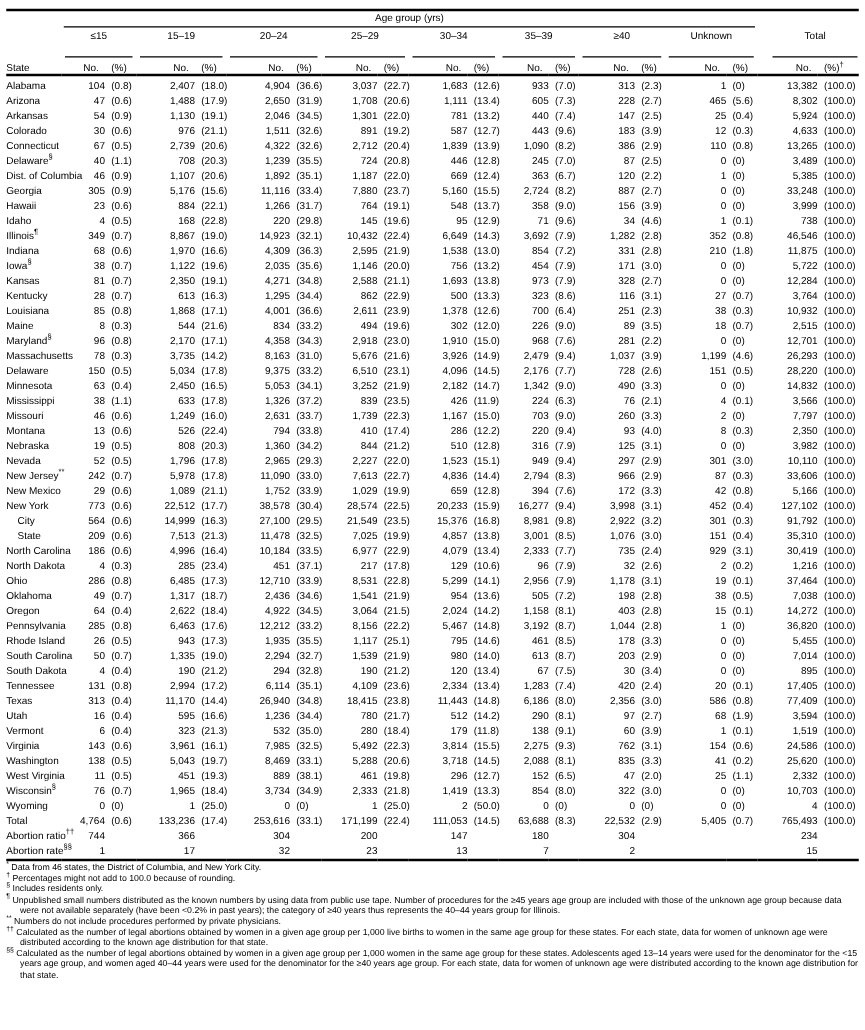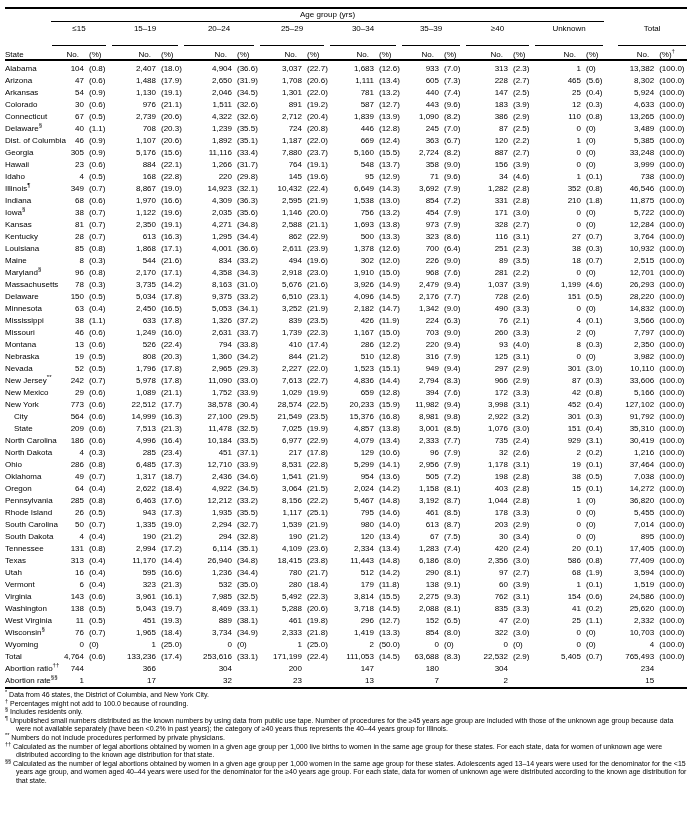--- a/index.html
+++ b/index.html
@@ -722,21 +722,21 @@
           <td class="no">773</td>
           <td class="pct">(0.6)</td>
           <td class="no">22,512</td>
           <td class="pct">(17.7)</td>
           <td class="no">38,578</td>
           <td class="pct">(30.4)</td>
           <td class="no">28,574</td>
           <td class="pct">(22.5)</td>
           <td class="no">20,233</td>
           <td class="pct">(15.9)</td>
-          <td class="no">11,982</td>
+          <td class="no">16,277</td>
           <td class="pct">(9.4)</td>
           <td class="no">3,998</td>
           <td class="pct">(3.1)</td>
           <td class="no">452</td>
           <td class="pct">(0.4)</td>
           <td class="no">127,102</td>
           <td class="pct">(100.0)</td>
         </tr>
         <tr>
           <td class="state indent">City</td>

